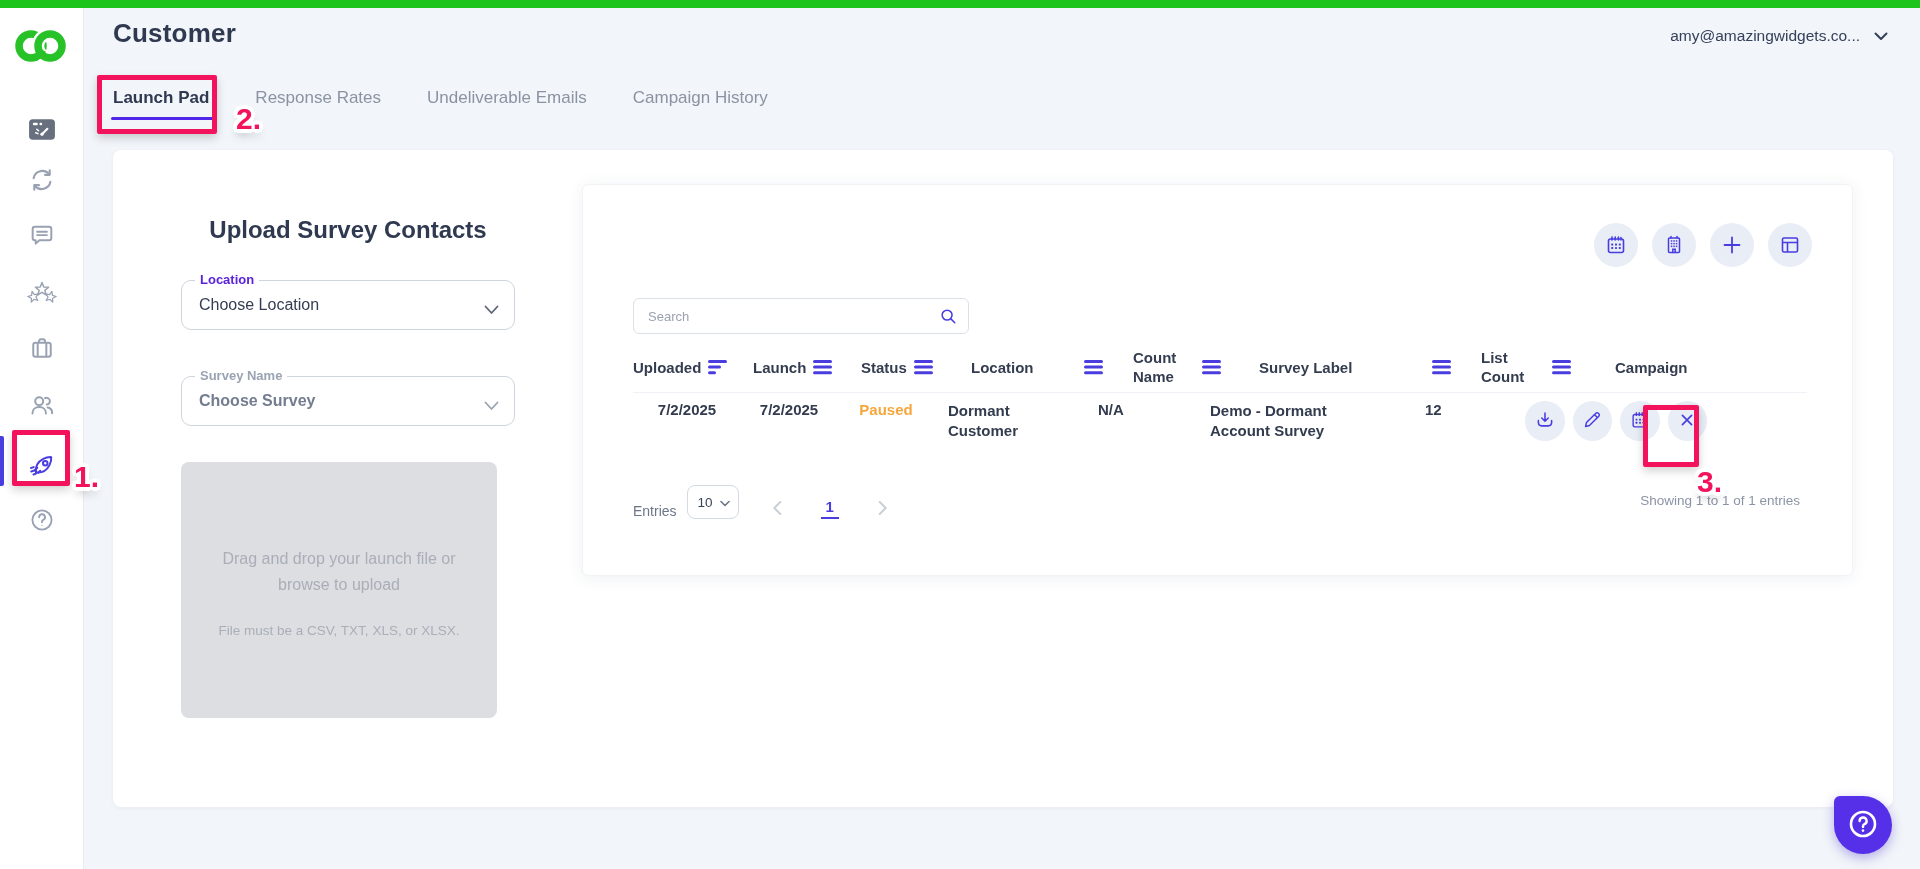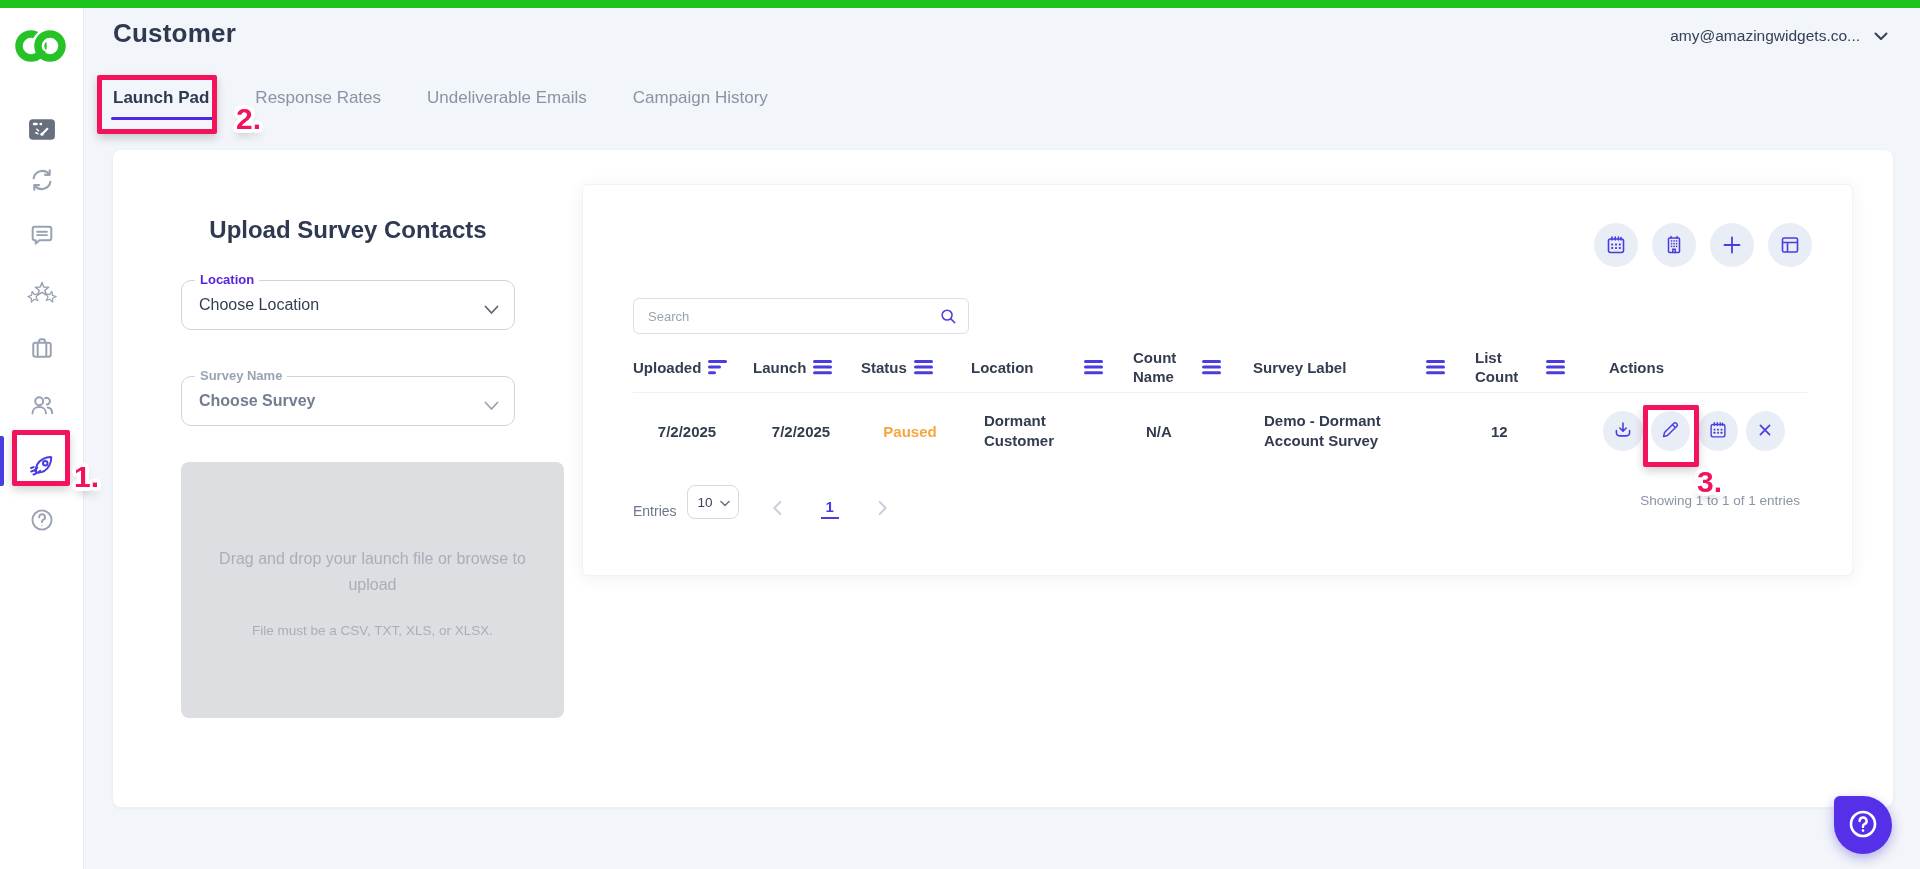--- a/index.html
+++ b/index.html
@@ -42,37 +42,37 @@
   .field{position:absolute;left:68px;width:334px;height:50px;border:1px solid #cfd5dd;border-radius:10px;background:#fff;cursor:pointer;}
   .field .flabel{position:absolute;left:13px;top:-9px;background:#fff;padding:0 5px;font-size:13px;font-weight:700;}
   .field .fvalue{position:absolute;left:17px;top:0;line-height:48px;font-size:16px;font-weight:400;}
   .field .fchev{position:absolute;right:15px;top:20px;}
   .field.loc{top:130px;}
   .field.loc .flabel{color:var(--label-purple);}
   .field.loc .fvalue{color:#333d52;}
   .field.survey{top:226px;}
   .field.survey .flabel{color:#9aa3b2;font-weight:600;}
   .field.survey .fvalue{color:#737d8f;font-weight:600;}
-  .dropzone{position:absolute;left:68px;top:312px;width:383px;height:256px;background:var(--dropzone);border-radius:8px;text-align:center;cursor:pointer;}
+  .dropzone{position:absolute;left:68px;top:312px;width:316px;height:256px;background:var(--dropzone);border-radius:8px;text-align:center;cursor:pointer;}
   .dz1{margin:84px 28px 0;font-size:16px;line-height:1.6;color:#a9aeb8;}
   .dz2{margin-top:26px;font-size:13.5px;color:#a9aeb8;}
 
   
   .table-card{position:absolute;left:469px;top:34px;width:1271px;height:392px;background:#fff;border:1px solid #f1f3f7;border-radius:6px;box-shadow:0 2px 16px rgba(40,60,100,.08);}
   .toolbar{position:absolute;right:40px;top:38px;display:flex;gap:14px;}
   .tool-btn{width:44px;height:44px;border-radius:50%;background:var(--chip);border:none;display:flex;align-items:center;justify-content:center;color:var(--accent);cursor:pointer;}
   .search-wrap{position:absolute;left:50px;top:113px;width:336px;height:36px;}
   .search-wrap input{width:100%;height:100%;border:1px solid #dbe0e8;border-radius:6px;padding:0 38px 0 14px;font-size:13px;color:#333;outline:none;font-family:"Liberation Sans",sans-serif;}
   .search-wrap input::placeholder{color:#9aa3b0;}
   .search-icon{position:absolute;right:12px;top:9px;color:var(--accent);}
 
   .hrow{position:absolute;left:50px;top:158px;width:1174px;height:50px;display:flex;gap:12px;align-items:center;border-bottom:1px solid #eef1f5;}
-  .drow{position:absolute;left:50px;top:216px;width:1174px;height:60px;display:flex;gap:12px;align-items:center;}
+  .drow{position:absolute;left:50px;top:216px;width:1174px;height:60px;display:flex;gap:0;}
   .col-uploaded{width:108px;} .col-launch{width:96px;} .col-status{width:98px;}
-  .col-location{width:150px;} .col-file{width:108px;} .col-survey{width:210px;}
+  .col-location{width:150px;} .col-file{width:108px;} .col-survey{width:210px;margin-left:6px;}
   .col-list{width:108px;} .col-actions{width:190px;}
   .hcell{display:flex;align-items:center;gap:7px;font-size:15px;font-weight:600;color:#343d50;}
   .hcell.sb{justify-content:space-between;}
   .hlabel.wrap{max-width:48px;line-height:1.25;}
   .hicon{display:flex;cursor:pointer;color:var(--accent);}
   .dcell{font-size:15px;font-weight:600;color:var(--navy);}
   .dcell.ctr{text-align:center;}
   .dcell.date{font-weight:700;}
   .status-paused{color:var(--status-paused);text-align:center;}
   .cell-loc span{display:inline-block;max-width:84px;line-height:1.35;}
@@ -357,21 +357,21 @@
         <span class="hlabel wrap">List Count</span>
         <span class="hicon" style="margin-right:16px">
           <svg width="21" height="15" viewBox="0 0 21 15" fill="currentColor">
               <rect x="0" y="0" width="19" height="3" rx="1.5"></rect>
               <rect x="0" y="5.6" width="19" height="3" rx="1.5"></rect>
               <rect x="0" y="11.2" width="19" height="3" rx="1.5"></rect>
             </svg>
         </span>
       </div>
       <div class="hcell col-actions" style="padding-left:14px">
-        <span class="hlabel">Actions</span>
+        <span class="hlabel">Campaign</span>
       </div>
     </div>
 
     <div class="drow">
       <div class="dcell col-uploaded ctr date">7/2/2025</div>
       <div class="dcell col-launch ctr date">7/2/2025</div>
       <div class="dcell col-status status-paused">Paused</div>
       <div class="dcell col-location cell-loc pad13"><span>Dormant Customer</span></div>
       <div class="dcell col-file pad13">N/A</div>
       <div class="dcell col-survey cell-survey pad11"><span>Demo - Dormant Account Survey</span></div>

